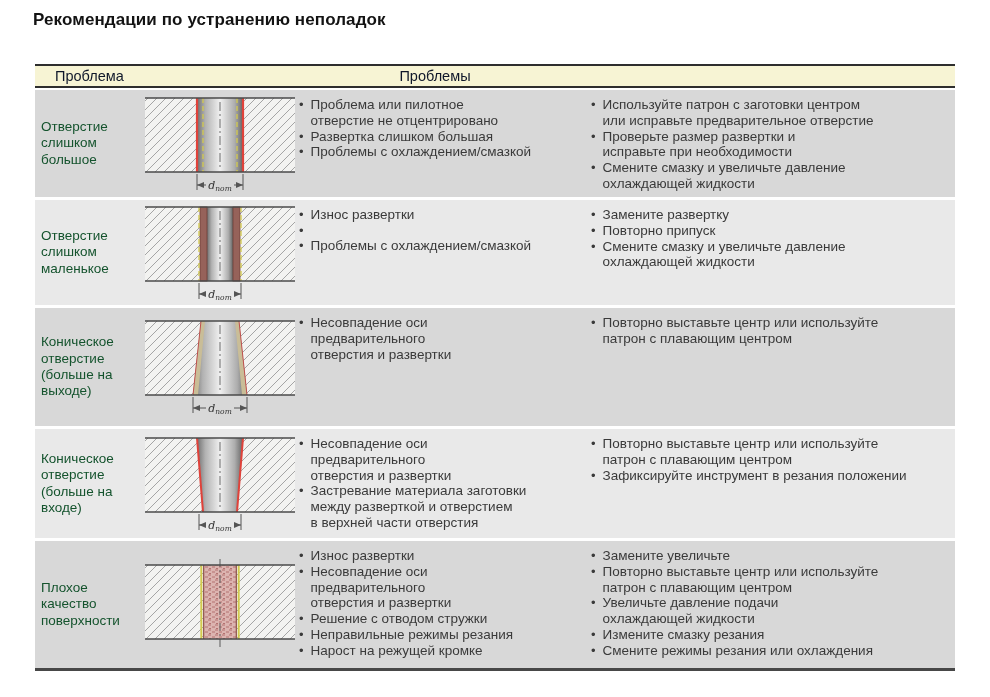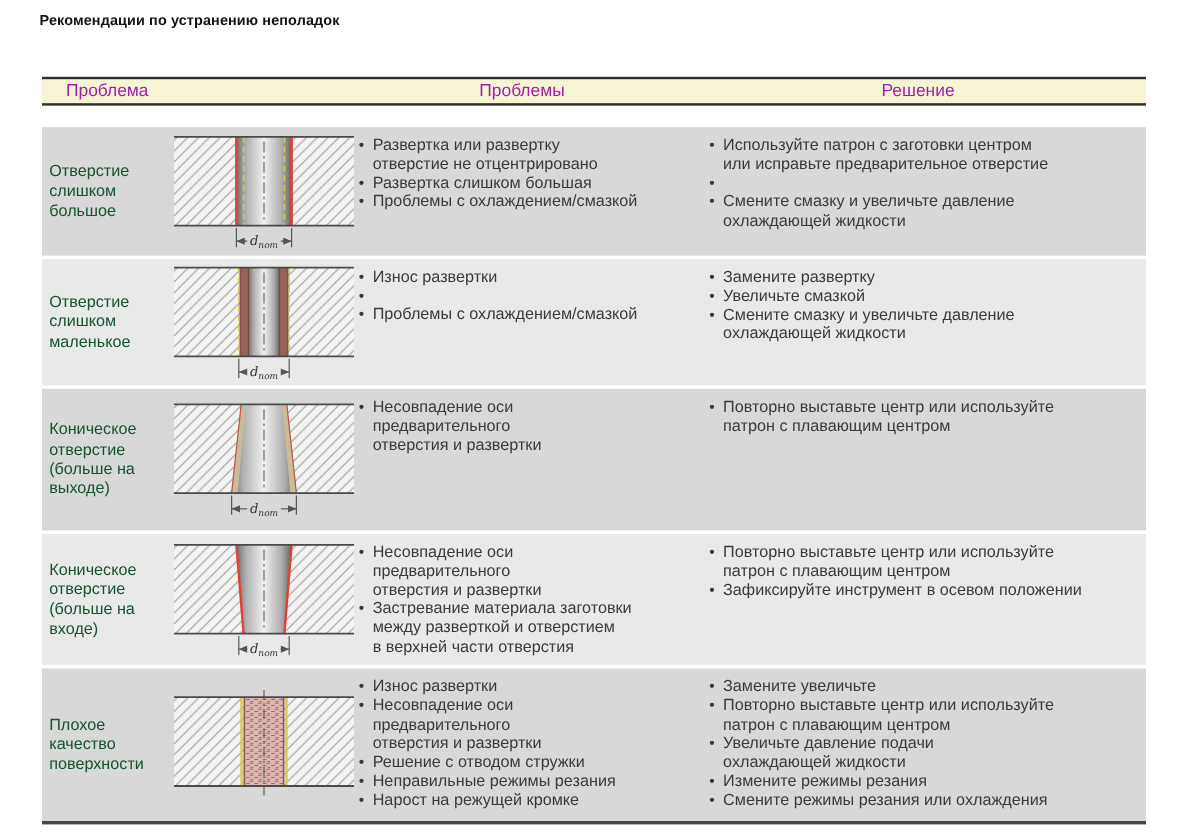--- a/index.html
+++ b/index.html
@@ -3,32 +3,32 @@
 <meta charset="utf-8">
 <style>
   html,body{margin:0;padding:0;}
   body{
     width:990px;height:697px;background:#ffffff;position:relative;
     font-family:"Liberation Sans", sans-serif;color:#3a3a3a;
     -webkit-font-smoothing:antialiased;
   }
   .title{
     position:absolute;left:33px;top:10px;
-    font-size:12px;font-weight:bold;color:#131313;letter-spacing:0.1px;
+    font-size:17px;font-weight:bold;color:#131313;letter-spacing:0.1px;
   }
   .table{
     position:absolute;left:35px;top:64px;width:920px;
     border-bottom:3px solid #474747;
   }
   .thead{
     display:grid;grid-template-columns:110px 150px 280px 1fr;
     background:#f7f4d4;
     border-top:2px solid #2e2e2e;border-bottom:2px solid #2e2e2e;
     height:20px;align-items:center;
-    font-size:14.5px;color:#a21caf;margin-bottom:18px;
+    font-size:14.5px;color:#0f172a;margin-bottom:2px;
   }
   .h-problem{grid-column:1/3;padding-left:20px;}
   .h-cause{text-align:center;}
   .h-solution{text-align:center;}
   .tbody .trow{
     display:grid;grid-template-columns:110px 150px 280px 1fr;
     margin-bottom:3px;
   }
   .tbody .trow:nth-child(odd){background:#d8d8d8;}
   .tbody .trow:nth-child(even){background:#e9e9e9;}
@@ -59,21 +59,20 @@
 </style>
 </head>
 <body>
 
 <div class="title">Рекомендации по устранению неполадок</div>
 
 <div class="table">
   <div class="thead">
     <div class="h-problem">Проблема</div>
     <div class="h-cause">Проблемы</div>
-    <div class="h-solution">Решение</div>
   </div>
   <div class="tbody">
   <div class="trow">
     <div class="cell problem">
       <span class="problem-text">Отверстие
 слишком
 большое</span>
     </div>
     <div class="cell illu">
           <svg width="150" height="104" viewBox="0 0 150 104" xmlns="http://www.w3.org/2000/svg">
@@ -109,21 +108,21 @@
             <line x1="89" y1="93" x2="98" y2="93" stroke="#555" stroke-width="1"></line>
             <polygon points="52,93 59,90 59,96" fill="#555"></polygon>
             <polygon points="98,93 91,90 91,96" fill="#555"></polygon>
             <text x="75" y="96.5" text-anchor="middle" font-family="DejaVu Serif, serif" font-style="italic" font-size="11" fill="#333">d<tspan dy="2.5" font-size="7.5">nom</tspan></text>
           </svg>
         </div>
     <div class="cell causes">
       <ul class="blist">
             <li>
               <span class="bullet">•</span>
-              <span class="txt">Развертка или развертку
+              <span class="txt">Проблема или пилотное
 отверстие не отцентрировано</span>
             </li>
             <li>
               <span class="bullet">•</span>
               <span class="txt">Развертка слишком большая</span>
             </li>
             <li>
               <span class="bullet">•</span>
               <span class="txt">Проблемы с охлаждением/смазкой</span>
             </li>
@@ -131,20 +130,22 @@
     </div>
     <div class="cell solutions">
       <ul class="blist">
             <li>
               <span class="bullet">•</span>
               <span class="txt">Используйте патрон с заготовки центром
 или исправьте предварительное отверстие</span>
             </li>
             <li>
               <span class="bullet">•</span>
+              <span class="txt">Проверьте размер развертки и
+исправьте при необходимости</span>
             </li>
             <li>
               <span class="bullet">•</span>
               <span class="txt">Смените смазку и увеличьте давление
 охлаждающей жидкости</span>
             </li>
           </ul>
     </div>
   </div>
 
@@ -207,21 +208,21 @@
           </ul>
     </div>
     <div class="cell solutions">
       <ul class="blist">
             <li>
               <span class="bullet">•</span>
               <span class="txt">Замените развертку</span>
             </li>
             <li>
               <span class="bullet">•</span>
-              <span class="txt">Увеличьте смазкой</span>
+              <span class="txt">Повторно припуск</span>
             </li>
             <li>
               <span class="bullet">•</span>
               <span class="txt">Смените смазку и увеличьте давление
 охлаждающей жидкости</span>
             </li>
           </ul>
     </div>
   </div>
 
@@ -350,21 +351,21 @@
     </div>
     <div class="cell solutions">
       <ul class="blist">
             <li>
               <span class="bullet">•</span>
               <span class="txt">Повторно выставьте центр или используйте
 патрон с плавающим центром</span>
             </li>
             <li>
               <span class="bullet">•</span>
-              <span class="txt">Зафиксируйте инструмент в осевом положении</span>
+              <span class="txt">Зафиксируйте инструмент в резания положении</span>
             </li>
           </ul>
     </div>
   </div>
 
   <div class="trow">
     <div class="cell problem">
       <span class="problem-text">Плохое
 качество
 поверхности</span>
@@ -436,21 +437,21 @@
               <span class="txt">Повторно выставьте центр или используйте
 патрон с плавающим центром</span>
             </li>
             <li>
               <span class="bullet">•</span>
               <span class="txt">Увеличьте давление подачи
 охлаждающей жидкости</span>
             </li>
             <li>
               <span class="bullet">•</span>
-              <span class="txt">Измените режимы резания</span>
+              <span class="txt">Измените смазку резания</span>
             </li>
             <li>
               <span class="bullet">•</span>
               <span class="txt">Смените режимы резания или охлаждения</span>
             </li>
           </ul>
     </div>
   </div>
 </div>
 </div>

